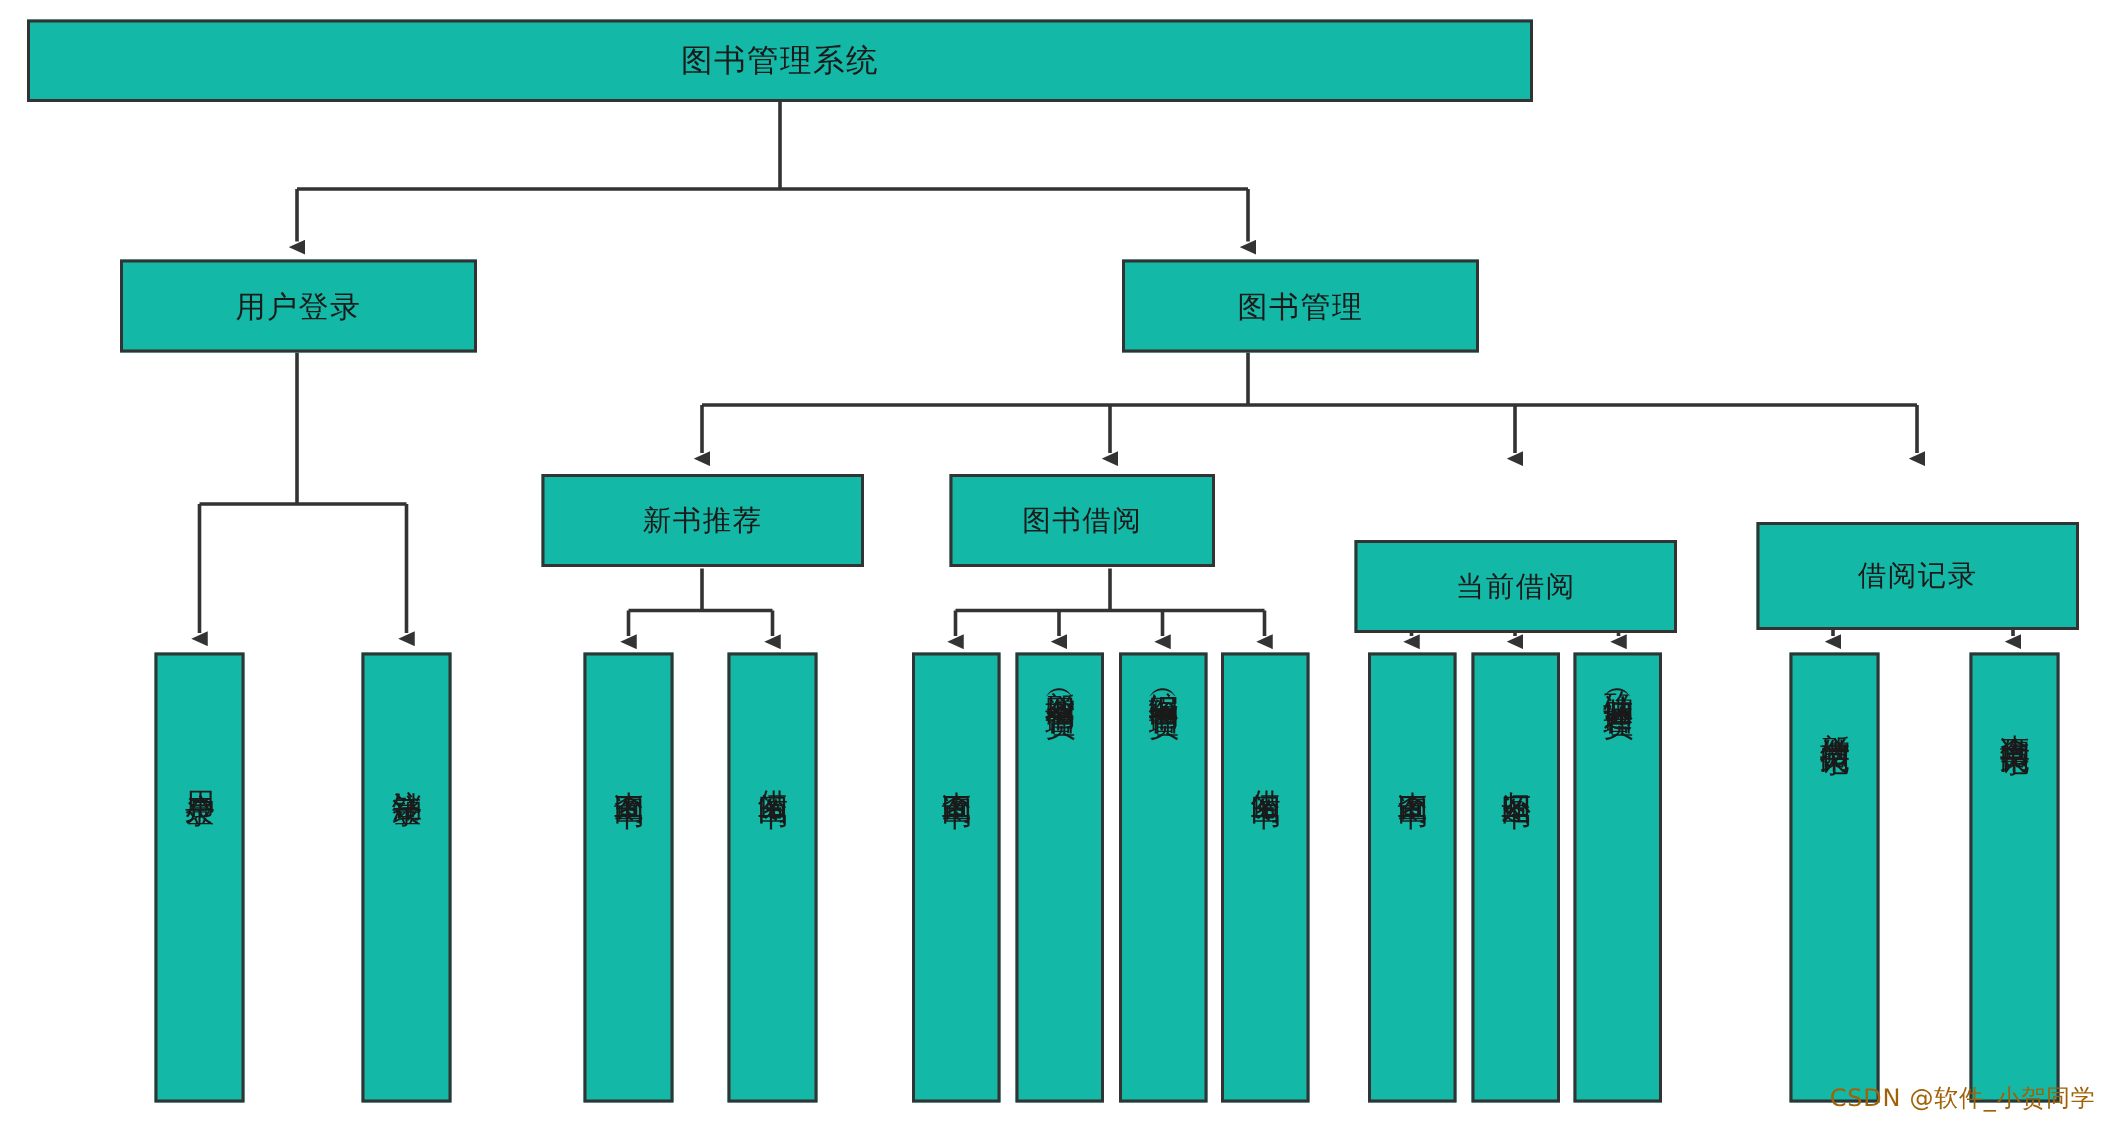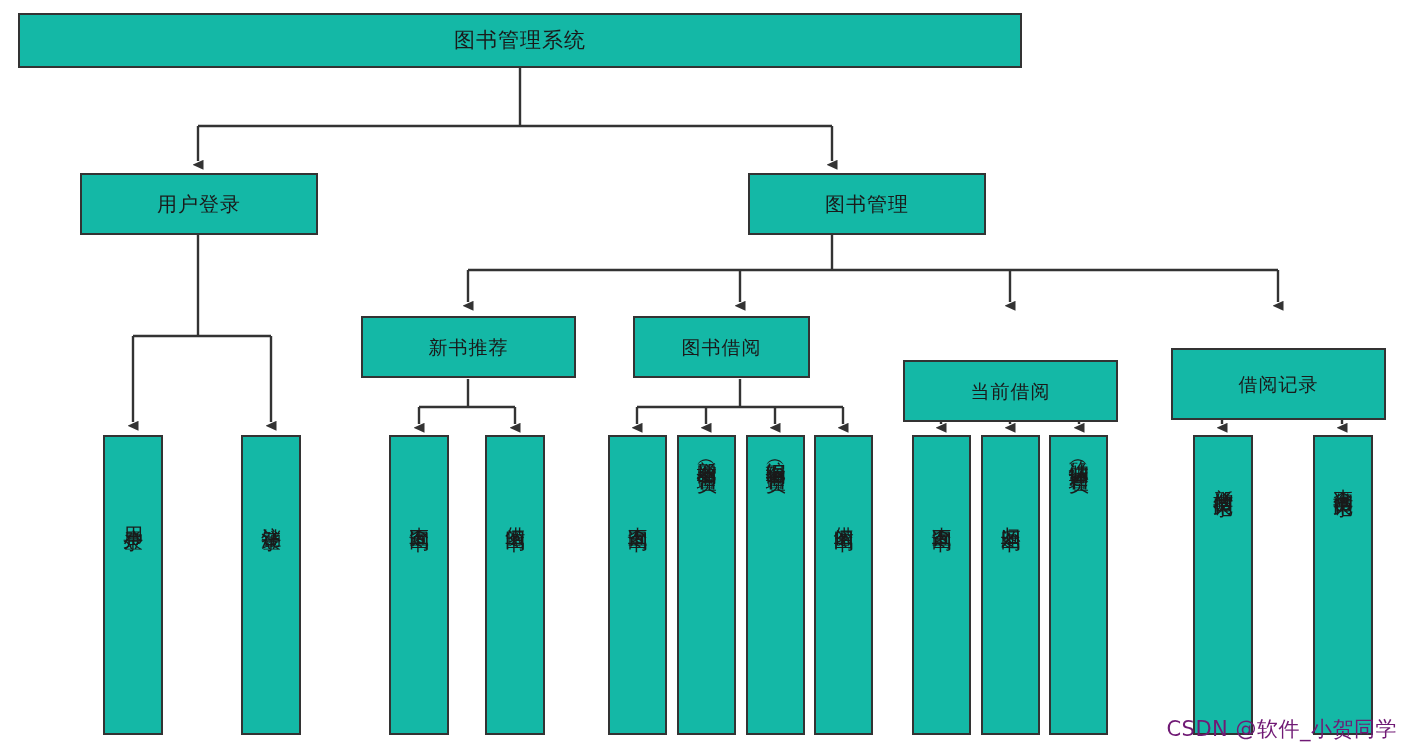--- a/index.html
+++ b/index.html
@@ -49,22 +49,22 @@
   }
 
   
   #links{position:absolute;left:0;top:0;width:1405px;height:747px;}
 
   
   #watermark{
     position:absolute;
     right:8px;
     bottom:4px;
-    font-size:21px;
-    color:#701a75;
+    font-size:16px;
+    color:#a16207;
     white-space:nowrap;
     letter-spacing:0.5px;
     pointer-events:none;
   }
 </style>
 </head>
 <body>
 
 <div id="stage">
 

